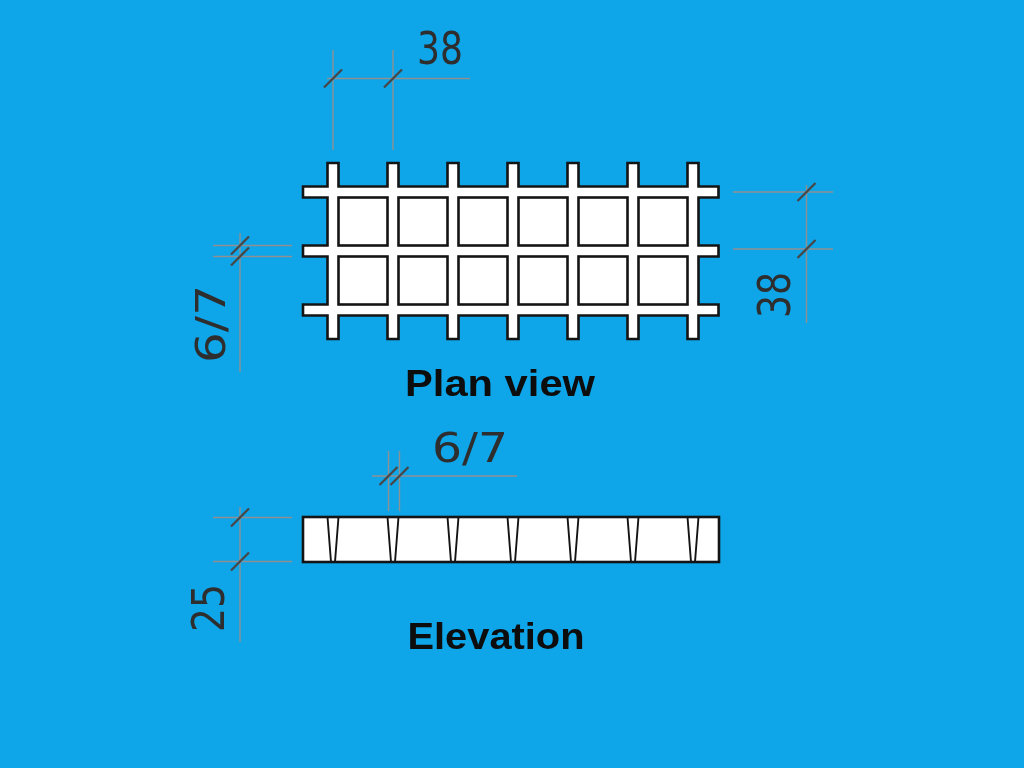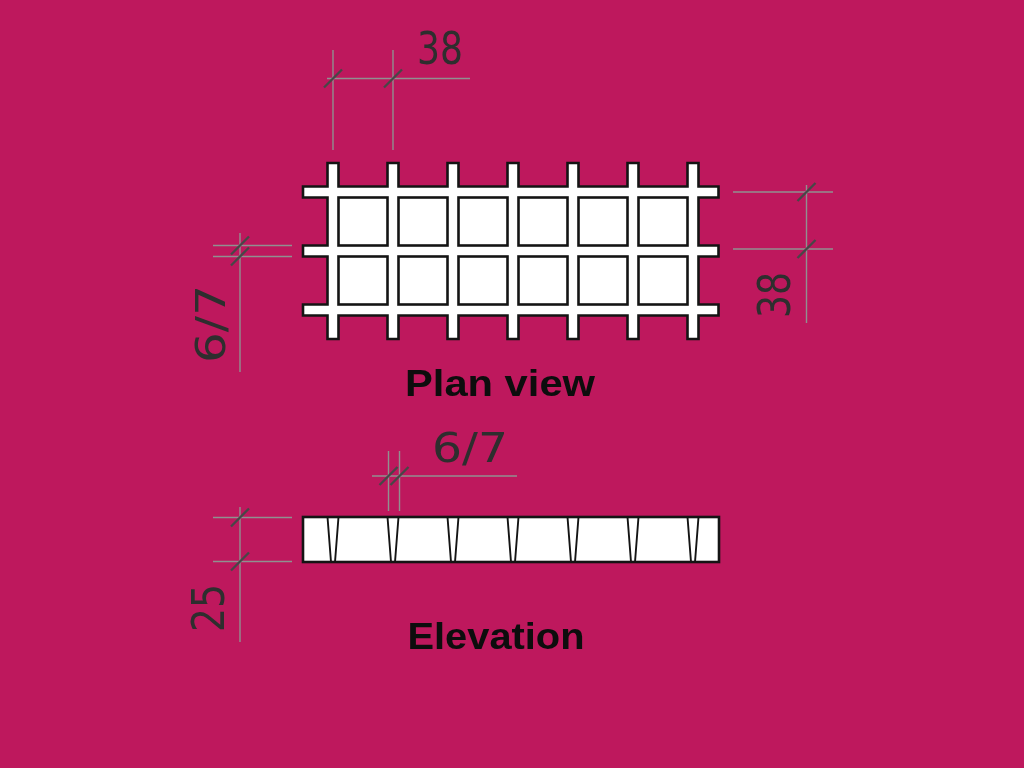--- a/index.html
+++ b/index.html
@@ -4,21 +4,21 @@
 <style>
   html, body {
     margin: 0;
     padding: 0;
     background: #ffffff;
   }
   .canvas-wrap {
     position: relative;
     width: 1024px;
     height: 768px;
-    background: #be185d;
+    background: #0ea5e9;
     overflow: hidden;
     font-family: "Liberation Sans", sans-serif;
     text-align: center;
   }
   svg text { user-select: none; }
   .dim-text {
     font-family: "DejaVu Sans", sans-serif;
     font-weight: normal;
     fill: #2e2e2e;
   }

